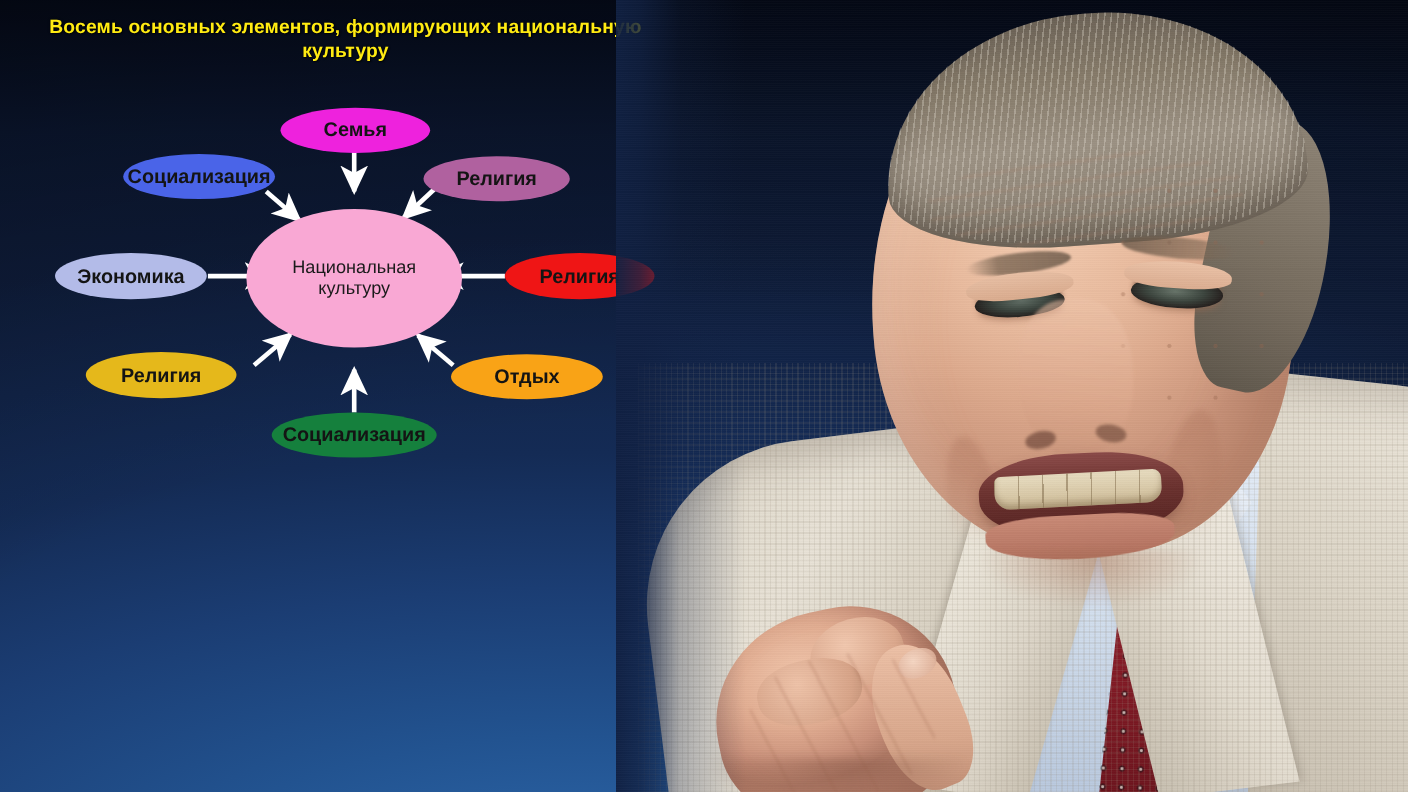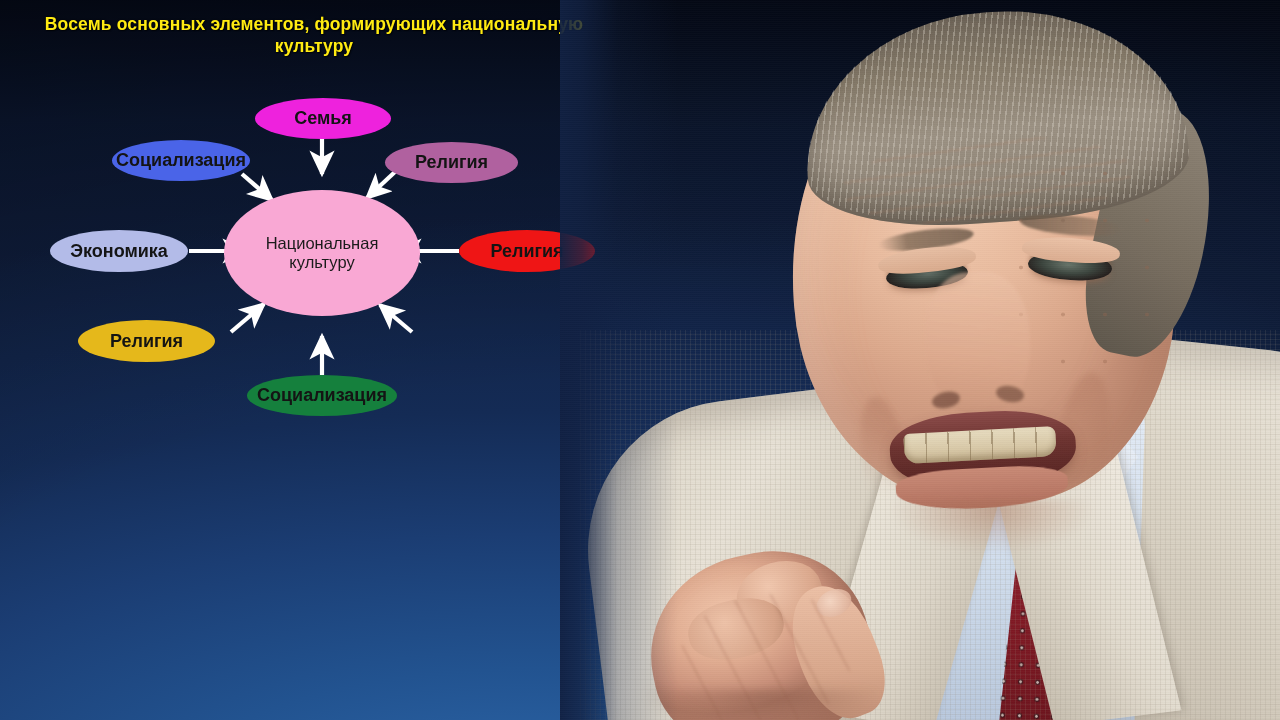--- a/index.html
+++ b/index.html
@@ -452,20 +452,23 @@
     </div>
 
     <div class="node" style="left:385px; top:72px; width:133px; height:41px; background:#b0619f;">
       <span>Религия</span>
     </div>
 
     <div class="node" style="left:459px; top:160px; width:136px; height:42px; background:#ef1515;">
       <span>Религия</span>
     </div>
 
+    <div class="node" style="left:410px; top:252px; width:138px; height:41px; background:#f9a316;">
+      <span>Отдых</span>
+    </div>
 
     <div class="node" style="left:247px; top:305px; width:150px; height:41px; background:#15803d;">
       <span>Социализация</span>
     </div>
 
     <div class="node" style="left:78px; top:250px; width:137px; height:42px; background:#e5b81b;">
       <span>Религия</span>
     </div>
 
     <div class="node" style="left:50px; top:160px; width:138px; height:42px; background:#b3bbe8;">

